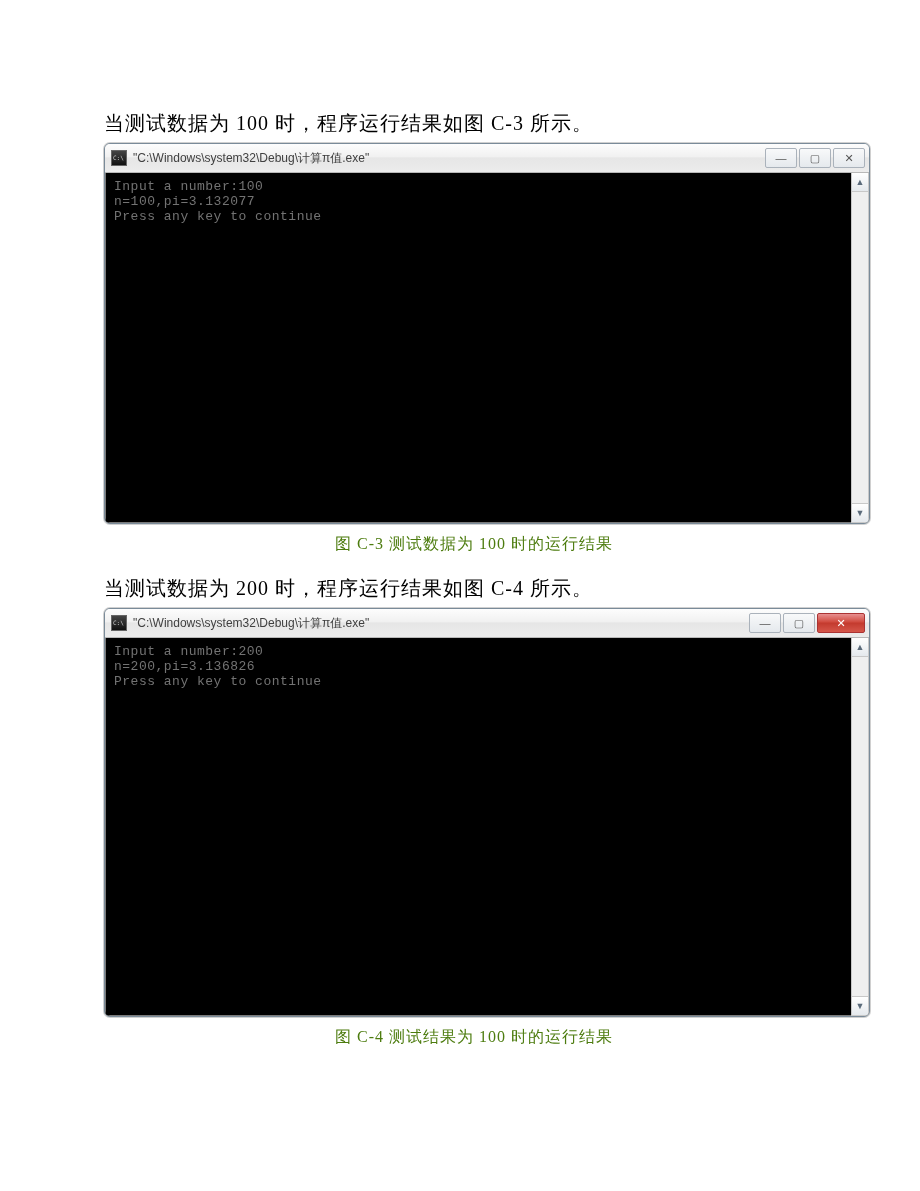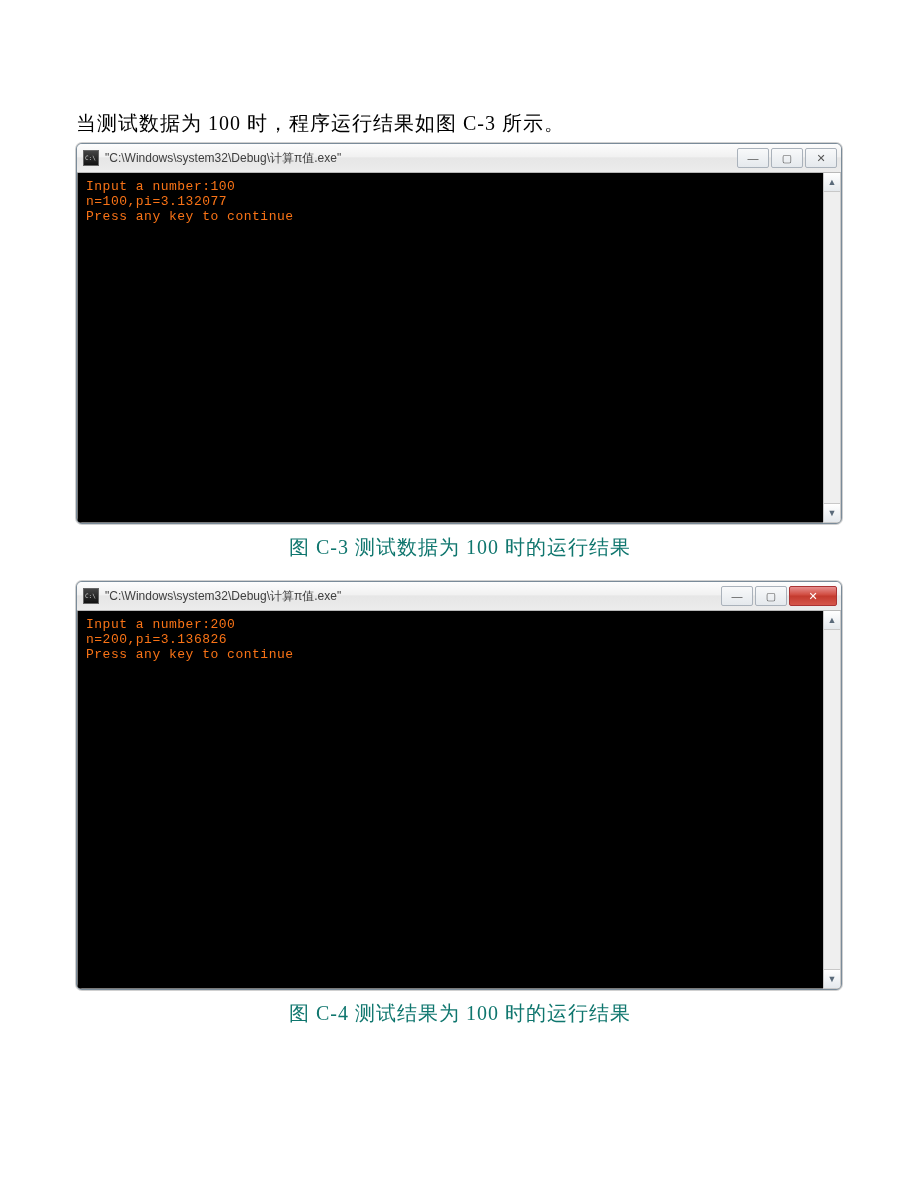--- a/index.html
+++ b/index.html
@@ -3,21 +3,21 @@
 <meta charset="utf-8">
 <style>
   body {
     margin: 0;
     padding: 0;
     background: #fff;
     font-family: "SimSun", "宋体", serif;
     width: 920px;
   }
   .page {
-    padding: 110px 76px 40px 76px;
+    padding: 110px 76px 40px 104px;
   }
   .intro {
     font-size: 20px;
     color: #000;
     margin: 0 0 6px 0;
     letter-spacing: 1px;
   }
   .window {
     border: 1px solid #7a8b99;
     border-radius: 6px;
@@ -82,21 +82,21 @@
     border-color: #a33;
     color: #fff;
   }
   .console-body {
     display: flex;
     background: #000;
   }
   .console {
     flex: 1;
     background: #000;
-    color: #f97316;
+    color: #737373;
     font-family: "Courier New", Consolas, monospace;
     font-size: 13px;
     line-height: 15px;
     padding: 6px 8px;
     white-space: pre;
     letter-spacing: 0.5px;
     border: 1px solid #7a7a7a;
     border-top: none;
     border-right: none;
     min-height: 350px;
@@ -125,22 +125,22 @@
     font-size: 9px;
     color: #5a6a7a;
   }
   .sb-btn.down {
     border-bottom: none;
     border-top: 1px solid #c8c8c8;
     margin-top: auto;
   }
   .caption {
     text-align: center;
-    font-size: 20px;
-    color: #0f766e;
+    font-size: 16px;
+    color: #4d7c0f;
     margin: 8px 0 20px 0;
     letter-spacing: 1px;
   }
 </style>
 </head>
 <body>
 
 <div class="page">
 
   <p class="intro">当测试数据为 100 时，程序运行结果如图 C-3 所示。</p>
@@ -161,20 +161,21 @@
 <span>Press any key to continue</span></div>
       <div class="scrollbar">
         <div class="sb-btn">▲</div>
         <div class="sb-btn down">▼</div>
       </div>
     </div>
   </div>
 
   <p class="caption">图 C-3    测试数据为 100 时的运行结果</p>
 
+  <p class="intro">当测试数据为 200 时，程序运行结果如图 C-4 所示。</p>
 
   <div class="window">
     <div class="titlebar">
       <div class="win-icon"></div>
       <div class="title-text">"C:\Windows\system32\Debug\计算π值.exe"</div>
       <div class="win-buttons">
         <div class="wbtn">—</div>
         <div class="wbtn">▢</div>
         <div class="wbtn close-red">✕</div>
       </div>

